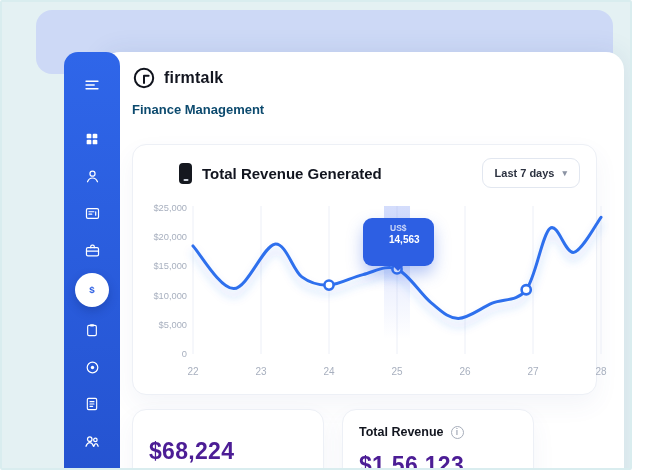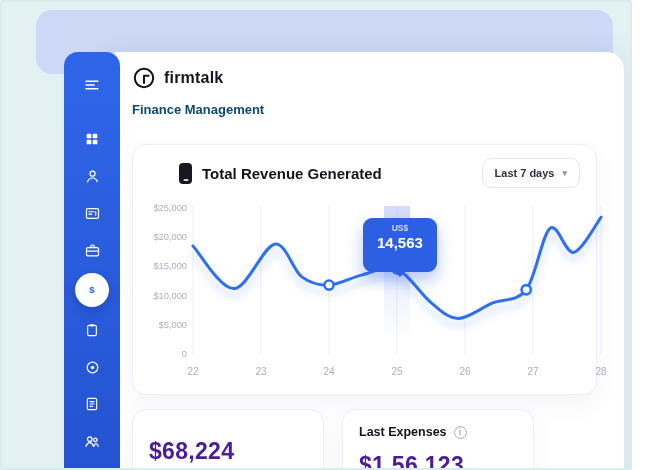--- a/index.html
+++ b/index.html
@@ -57,21 +57,21 @@
     position: absolute; background: #2d5fe3; border-radius: 9px;
     padding: 5px 14px 21px; text-align: center; color: #fff;
     box-shadow: 0 8px 16px rgba(45,95,227,.35); pointer-events: none;
   }
   .tooltip::after {
     content: ""; position: absolute; left: 50%; bottom: -5px; transform: translateX(-50%);
     border-left: 6px solid transparent; border-right: 6px solid transparent;
     border-top: 6px solid #2d5fe3;
   }
   .tt-cur { font-size: 8.5px; color: rgba(255,255,255,.75); font-weight: 600; }
-  .tt-val { font-size: 15px; font-weight: 800; margin-top: 1px; }
+  .tt-val { font-size: 10px; font-weight: 800; margin-top: 1px; margin-left: 12px; }
   .stats-row { display: flex; gap: 18px; margin-top: 14px; }
   .stat-card {
     width: 192px; flex: none; background: #fff; border: 1px solid #edf0f6;
     border-radius: 14px; box-shadow: 0 10px 24px rgba(60,90,160,.06);
     padding: 15px 16px; height: 112px;
   }
   .stat-title-row { display: flex; align-items: center; }
   .stat-title { font-size: 12.5px; font-weight: 800; color: #12151f; }
   .info-icon {
     width: 13px; height: 13px; border: 1.4px solid #a6adba; border-radius: 50%;
@@ -153,21 +153,21 @@
       </div>
 
       <div class="stats-row">
         <div class="stat-card">
           <div class="stat-value">$68,224</div>
 
         </div>
 
         <div class="stat-card">
           <div class="stat-title-row">
-            <span class="stat-title">Last Expenses</span>
+            <span class="stat-title">Total Revenue</span>
             <span class="info-icon">i</span>
           </div>
           <div class="stat-value">$1,56,123</div>
 
         </div>
       </div>
 
     </div>
   </div>
 

